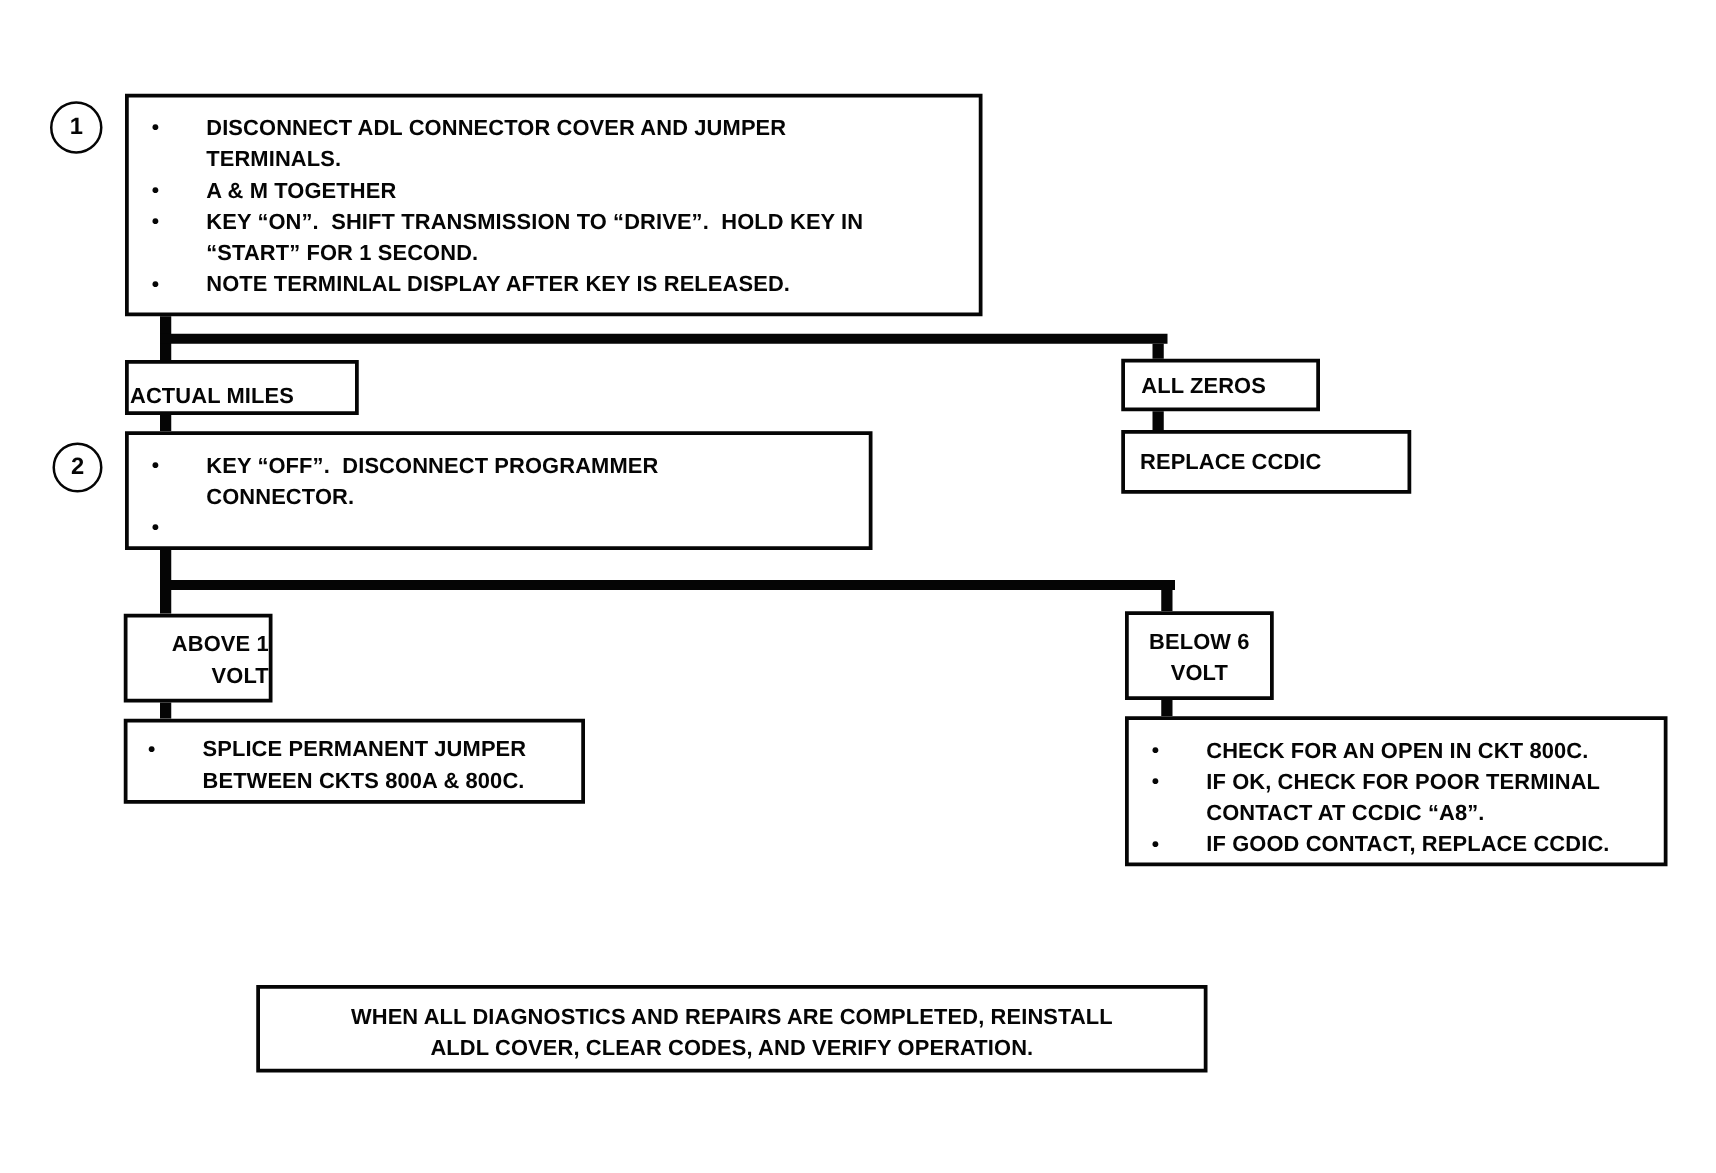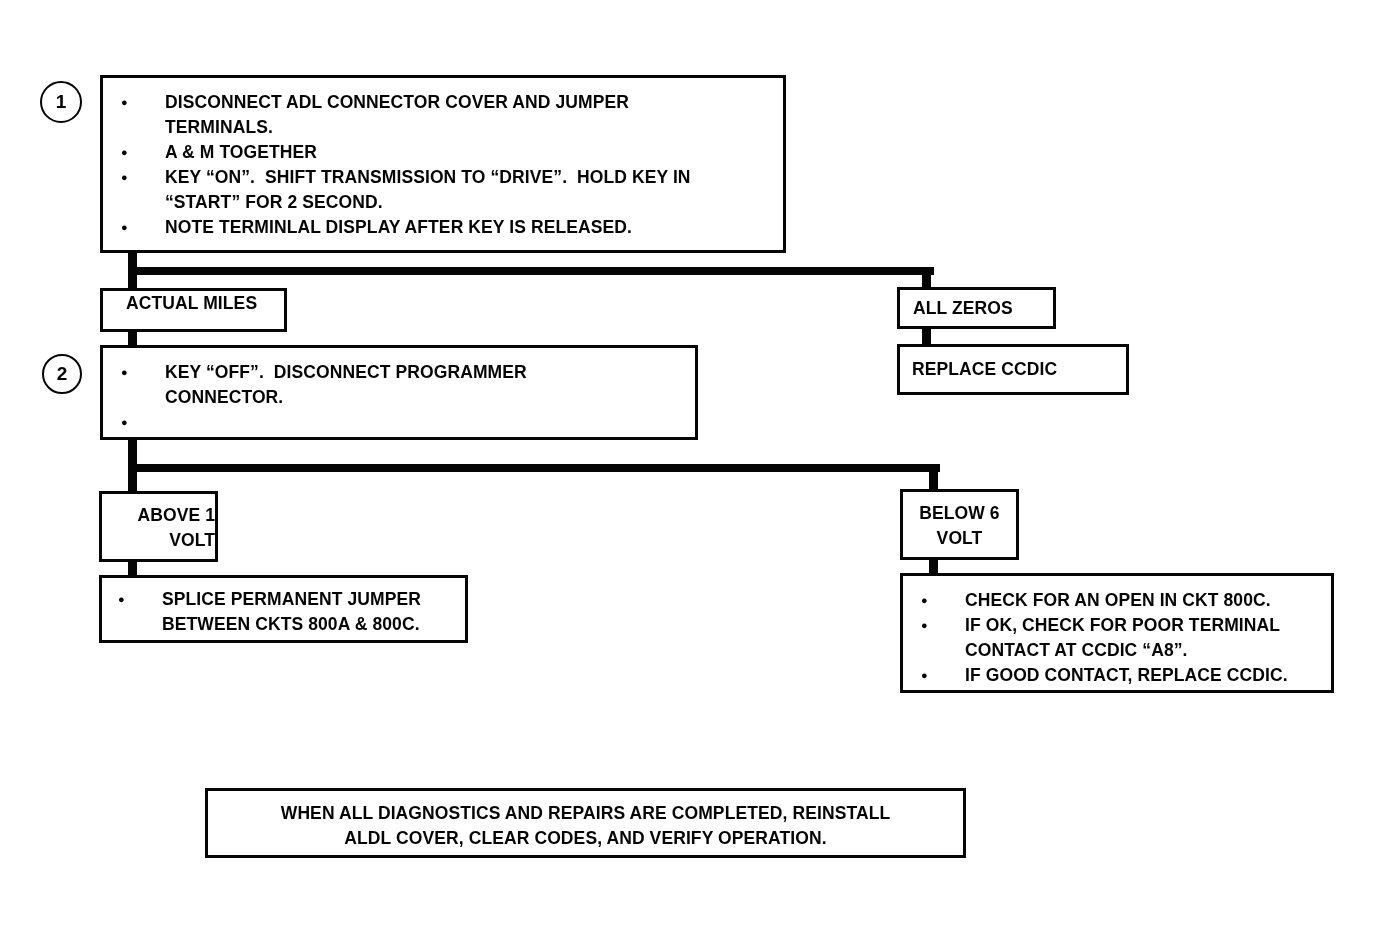--- a/index.html
+++ b/index.html
@@ -43,21 +43,21 @@
     display:flex;align-items:center;justify-content:center;
     font-weight:700;font-size:19px;
     background:#ffffff;
   }
   
   #circle1{left:40px;top:81px;width:42px;height:42px;}
   #box1{left:100px;top:75px;width:686px;height:178px;padding:12px 10px 0 16px;}
   #vstub-a{left:128px;top:253px;width:9px;height:35px;}
   #hline-1{left:128px;top:267px;width:806px;height:8px;}
   #vstub-b{left:922px;top:275px;width:9px;height:13px;}
-  #actual-miles{left:100px;top:288px;width:187px;height:44px;display:flex;align-items:flex-start;padding-left:23px;}
+  #actual-miles{left:100px;top:288px;width:187px;height:44px;display:flex;align-items:flex-end;padding-left:1px;}
   #vstub-c{left:128px;top:332px;width:9px;height:13px;}
   #all-zeros{left:897px;top:287px;width:159px;height:42px;display:flex;align-items:center;padding-left:13px;}
   #vstub-d{left:922px;top:329px;width:9px;height:15px;}
   #replace-ccdic{left:897px;top:344px;width:232px;height:51px;display:flex;align-items:center;padding-left:12px;}
   #circle2{left:42px;top:354px;}
   #box2{left:100px;top:345px;width:598px;height:95px;padding:12px 8px 0 16px;}
   #vstub-e{left:128px;top:440px;width:9px;height:51px;}
   #hline-2{left:128px;top:464px;width:812px;height:8px;}
   #vstub-f{left:929px;top:472px;width:9px;height:17px;}
   #above-1-volt{left:99px;top:491px;width:119px;height:71px;text-align:right;padding-top:9px;white-space:pre-line;}
@@ -81,21 +81,21 @@
       <span class="btxt">DISCONNECT ADL CONNECTOR COVER AND JUMPER
 TERMINALS.</span>
     </div>
     <div class="brow">
       <span class="dot">●</span>
       <span class="btxt">A &amp; M TOGETHER</span>
     </div>
     <div class="brow">
       <span class="dot">●</span>
       <span class="btxt">KEY “ON”.  SHIFT TRANSMISSION TO “DRIVE”.  HOLD KEY IN
-“START” FOR 2 SECOND.</span>
+“START” FOR 1 SECOND.</span>
     </div>
     <div class="brow">
       <span class="dot">●</span>
       <span class="btxt">NOTE TERMINLAL DISPLAY AFTER KEY IS RELEASED.</span>
     </div>
   </div>
 
   <div class="line" id="vstub-a"></div>
   <div class="line" id="hline-1"></div>
   <div class="line" id="vstub-b"></div>

